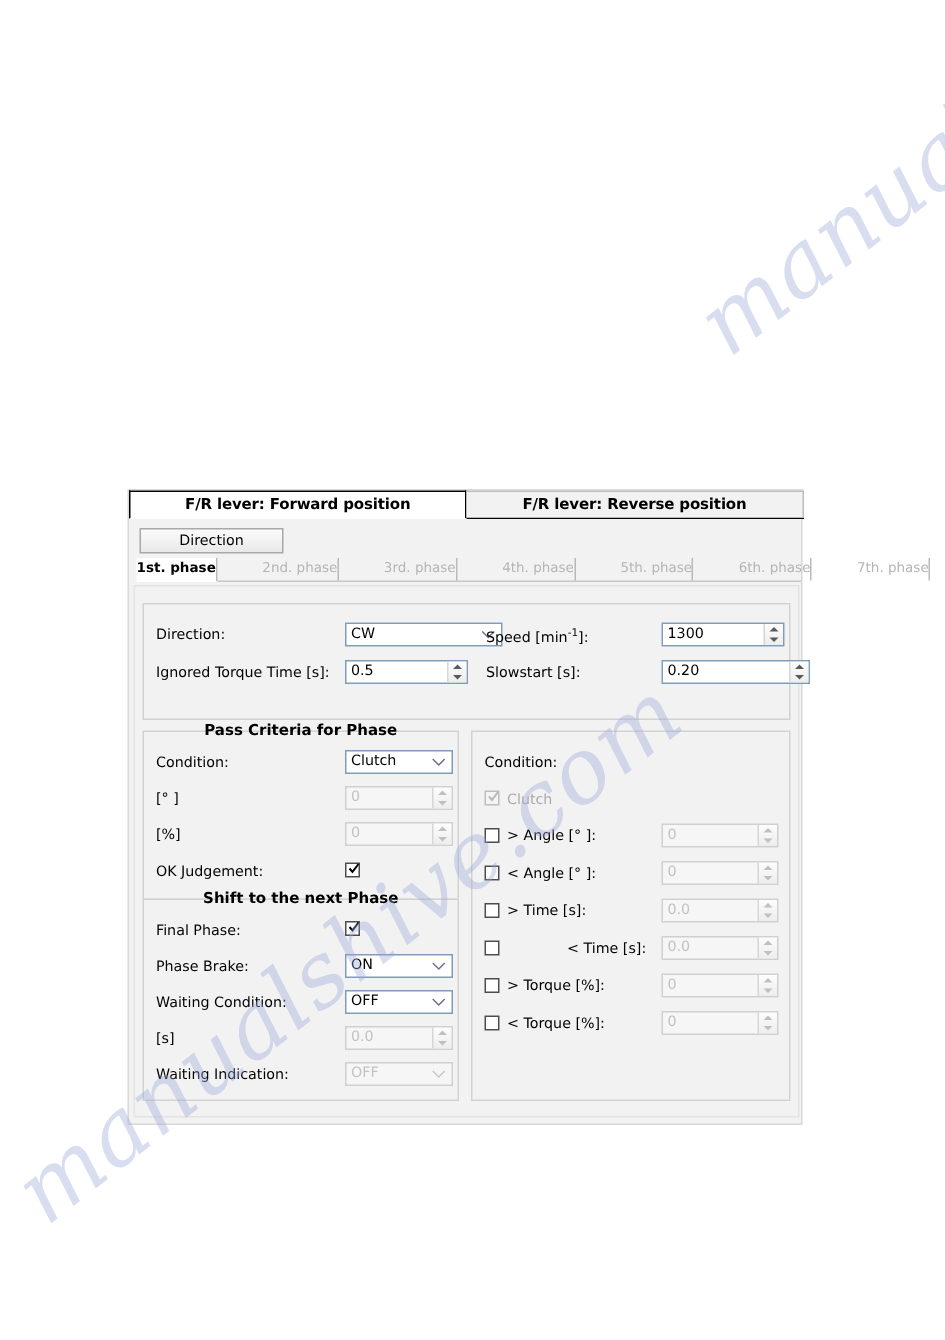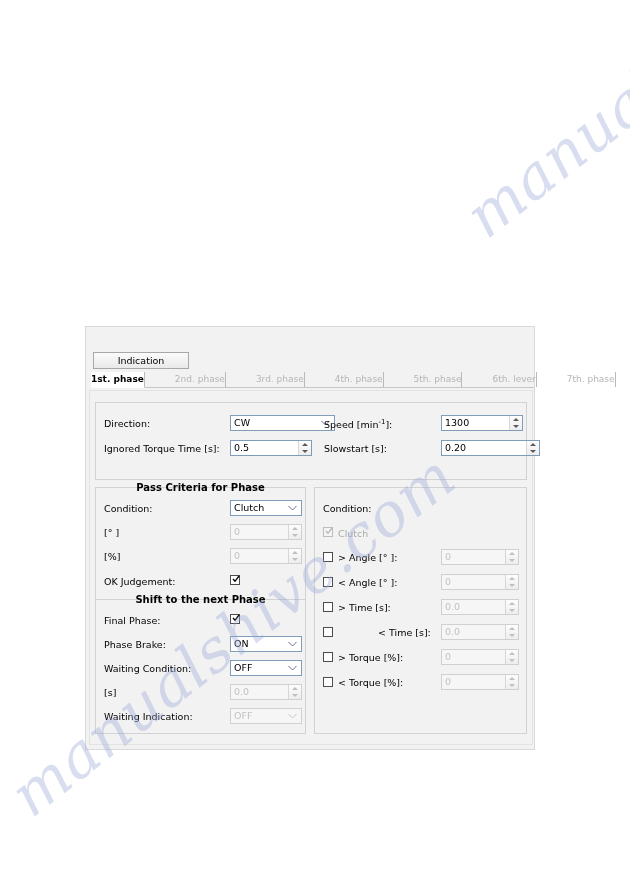--- a/index.html
+++ b/index.html
@@ -260,30 +260,34 @@
 </head>
 <body>
 
 <div id="watermark">
   <div class="wm-text wm-a">manualshive.com</div>
   <div class="wm-text wm-b">manualshive.com</div>
 </div>
 
 <div id="dialog">
 
-
-  <div class="init-btn">Indication</div>
+  <div class="lever-tabs">
+    <div class="lever-tab active">F/R lever: Forward position</div>
+    <div class="lever-tab inactive">F/R lever: Reverse position</div>
+  </div>
+
+  <div class="init-btn">Direction</div>
 
   <div class="phase-tabs">
     <div class="phase-tab active">1st. phase</div>
     <div class="phase-tab disabled">2nd. phase</div>
     <div class="phase-tab disabled">3rd. phase</div>
     <div class="phase-tab disabled">4th. phase</div>
     <div class="phase-tab disabled">5th. phase</div>
-    <div class="phase-tab disabled">6th. lever</div>
+    <div class="phase-tab disabled">6th. phase</div>
     <div class="phase-tab disabled">7th. phase</div>
   </div>
 
   <div class="dialog-inner-border"></div>
 
   <div class="group" id="grp-phase-param">
 
     <div class="grp-label" style="left:8px; top:15px;">Direction:</div>
     <div class="tfield" style="left:134px; top:12px; width:105px;">
       <span>CW</span>

